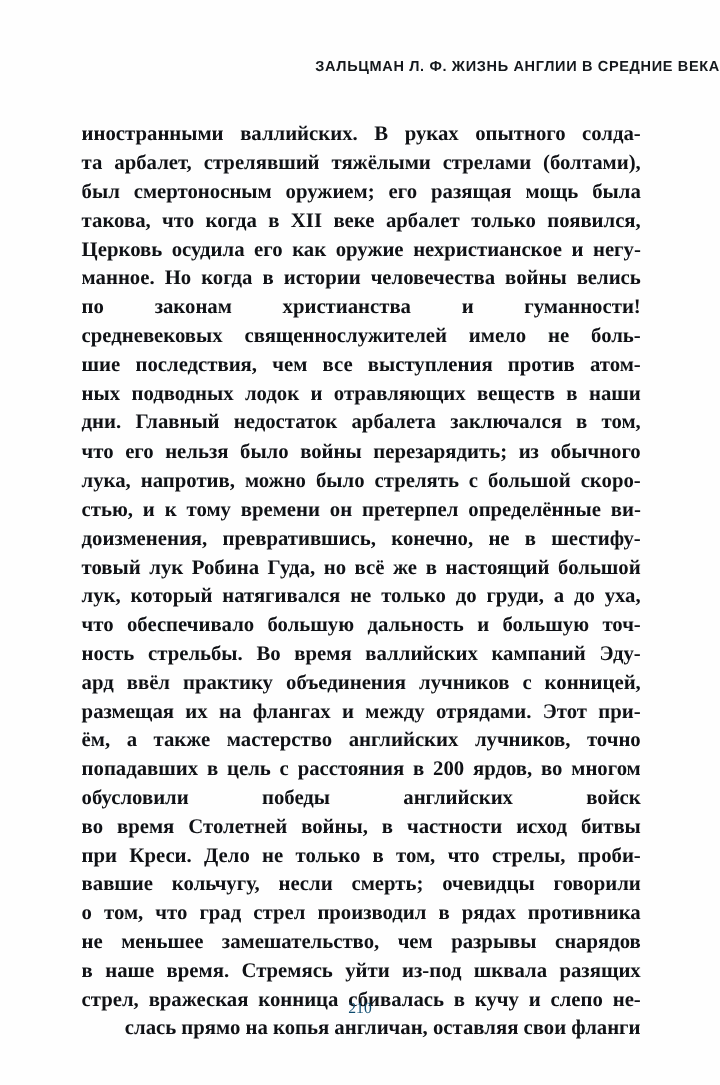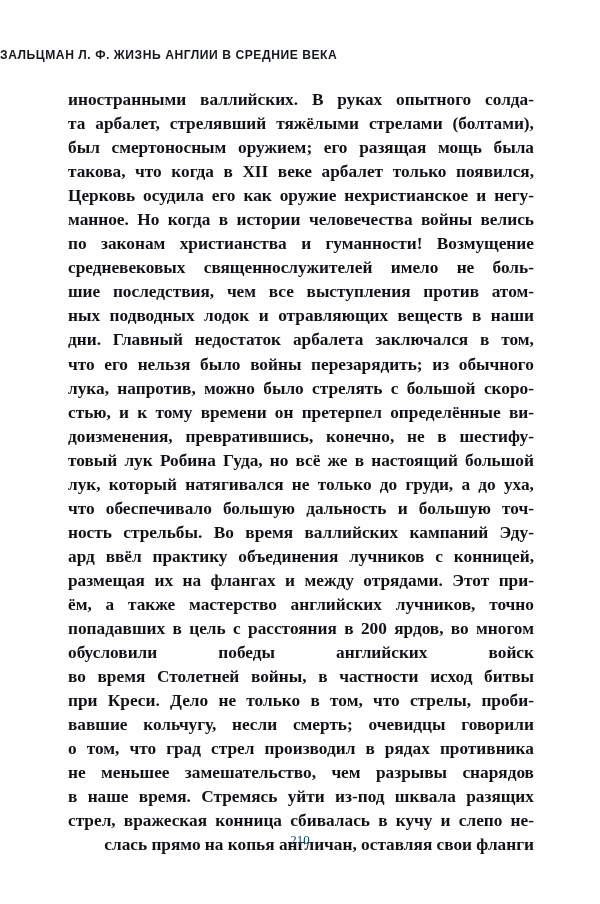--- a/index.html
+++ b/index.html
@@ -23,36 +23,35 @@
     inset: 0;
     background: #fefefe;
   }
 
   
   .running-head {
     position: absolute;
     top: 48px;
     left: 0;
     width: 600px;
-    text-align: left;
+    text-align: right;
     font-family: "Liberation Sans", "DejaVu Sans", sans-serif;
     font-size: 12.1px;
     font-weight: 600;
     letter-spacing: 0.55px;
     color: #14181c;
     white-space: nowrap;
   }
 
   
   .textblock {
     position: absolute;
     left: 68px;
-    top: 88px;
+    top: 100px;
     width: 466px;
-    text-align: right;
   }
 
   .line {
     display: block;
     height: 24.05px;
     line-height: 24.05px;
     font-size: 17.3px;
     font-weight: 700;
     color: #101216;
     white-space: nowrap;
@@ -150,21 +149,20 @@
         <span>человечества</span>
         <span>войны</span>
         <span>велись</span>
       </div>
       <div class="line j">
         <span>по</span>
         <span>законам</span>
         <span>христианства</span>
         <span>и</span>
         <span>гуманности!</span>
-        <span>Возмущение</span>
       </div>
       <div class="line j">
         <span>средневековых</span>
         <span>священнослужителей</span>
         <span>имело</span>
         <span>не</span>
         <span>боль-</span>
       </div>
       <div class="line j">
         <span>шие</span>

